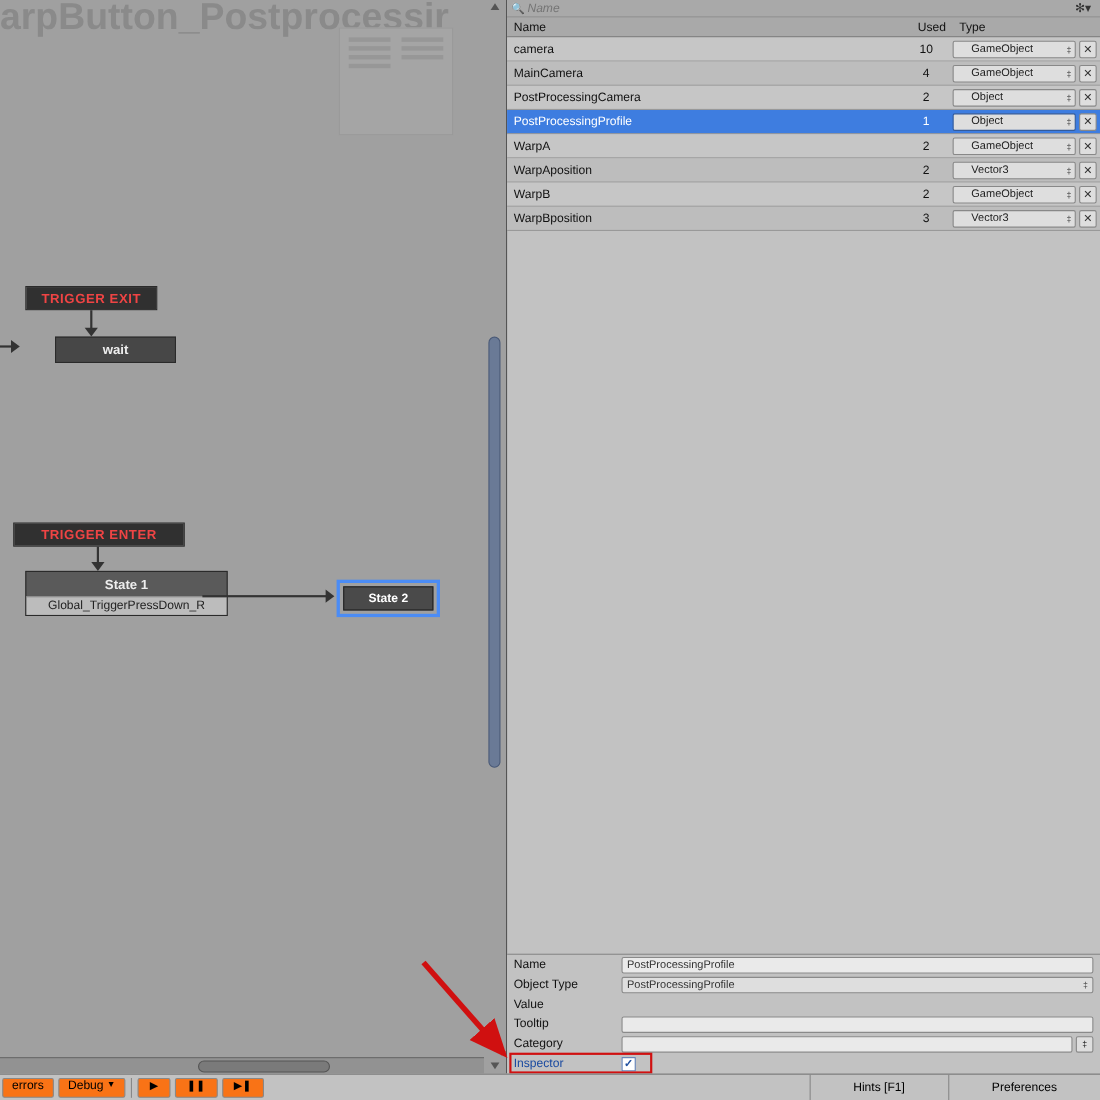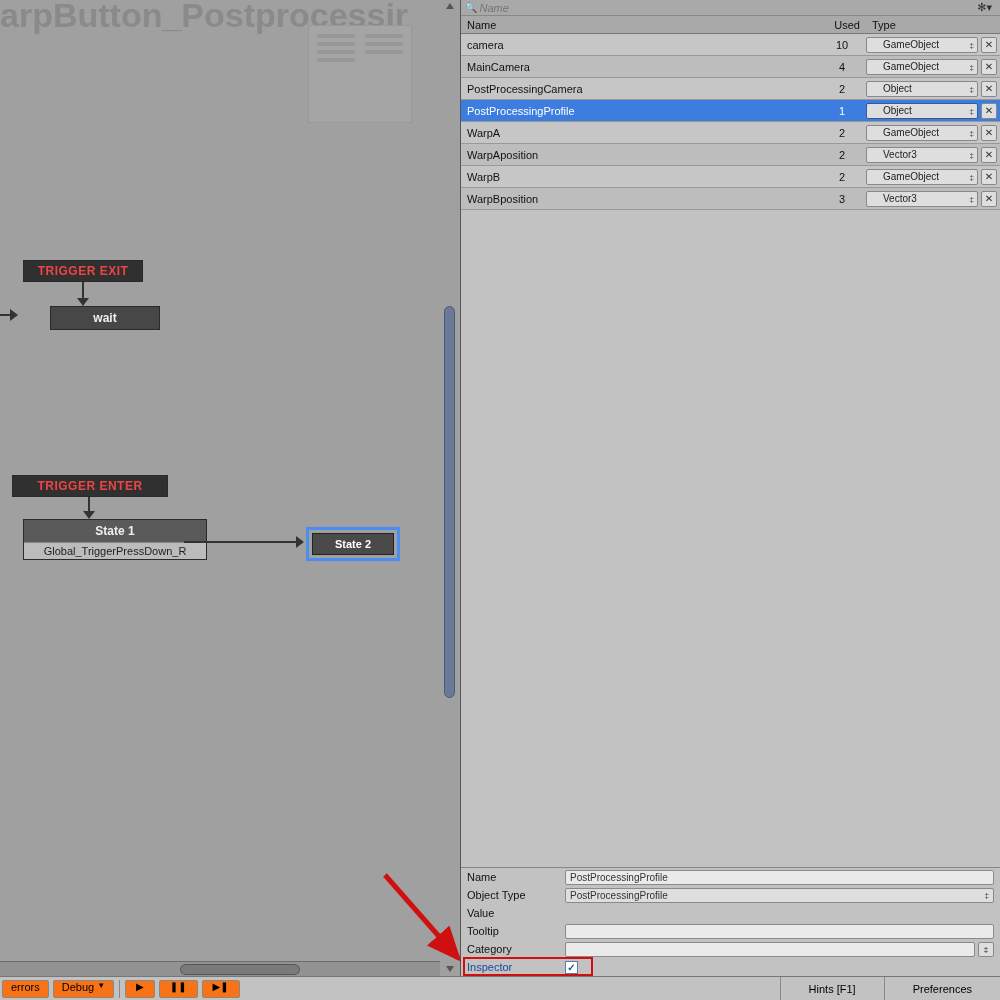--- a/index.html
+++ b/index.html
@@ -297,21 +297,21 @@
   margin: 0 2px;
   padding: 0 8px;
   display:flex;align-items:flex-start;justify-content:center;
   font-size:11px;
   cursor:pointer;
 }
 .bb-btn.icon { padding: 0 10px; font-size:10px;}
 .bb-sep { width:1px; height:18px; background:#888; margin:0 3px;}
 .bb-spacer { flex:1; }
 .bb-tab {
-  padding: 0 28px;
+  padding: 0 39px;
   height:24px;
   display:flex;align-items:center;
   border-left:1px solid #888;
 }
 </style>
 </head>
 <body>
 
 <div class="left-panel">
   <div class="graph-title">arpButton_Postprocessir</div>

